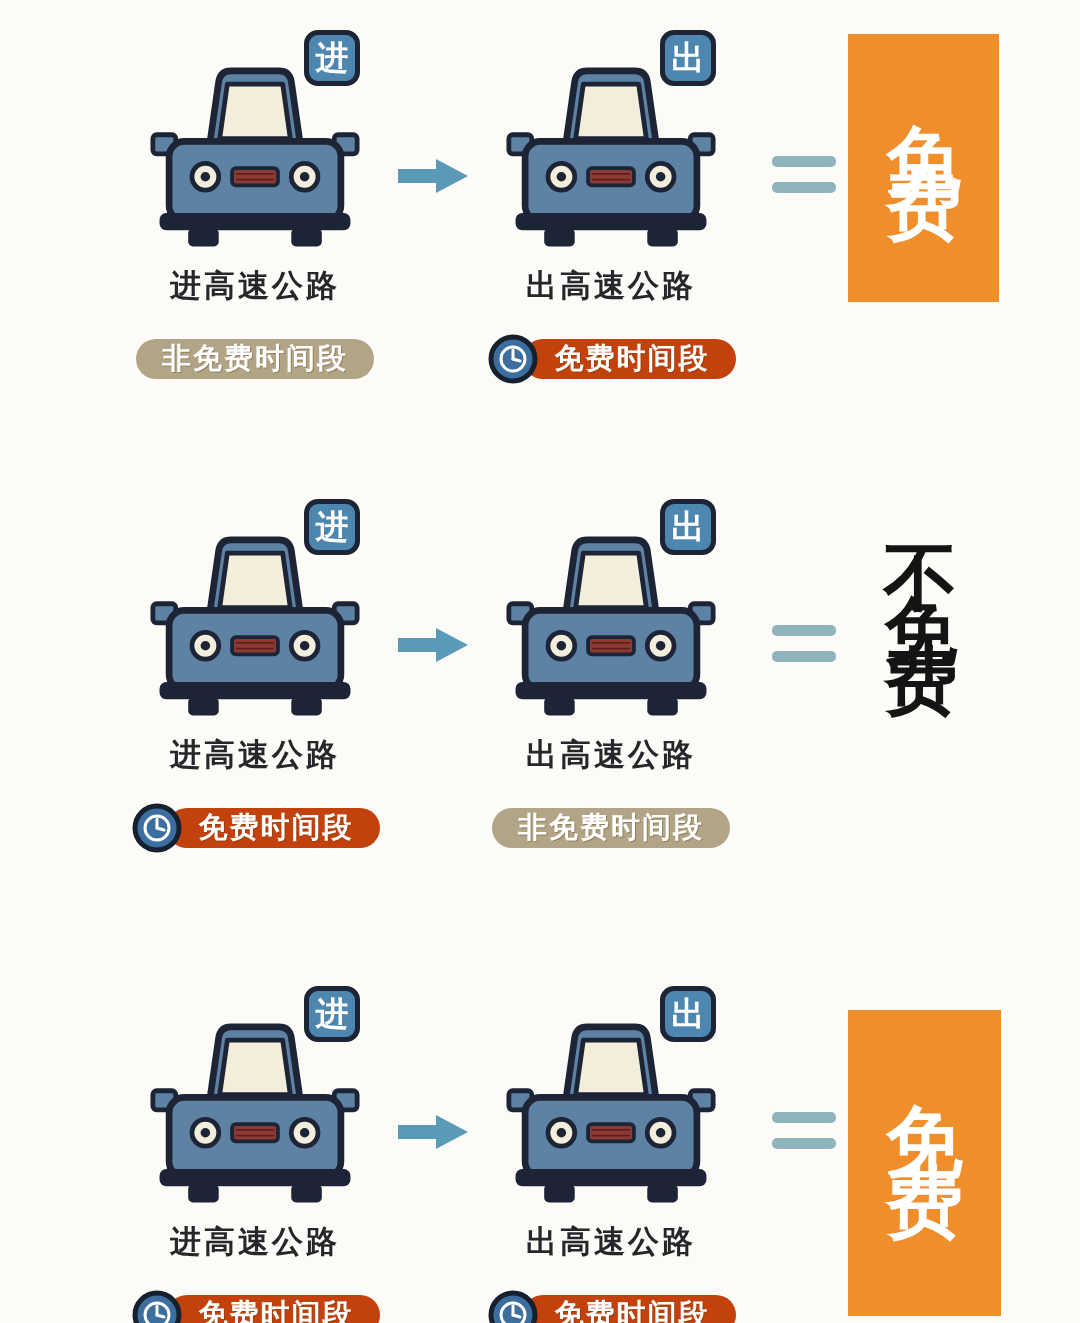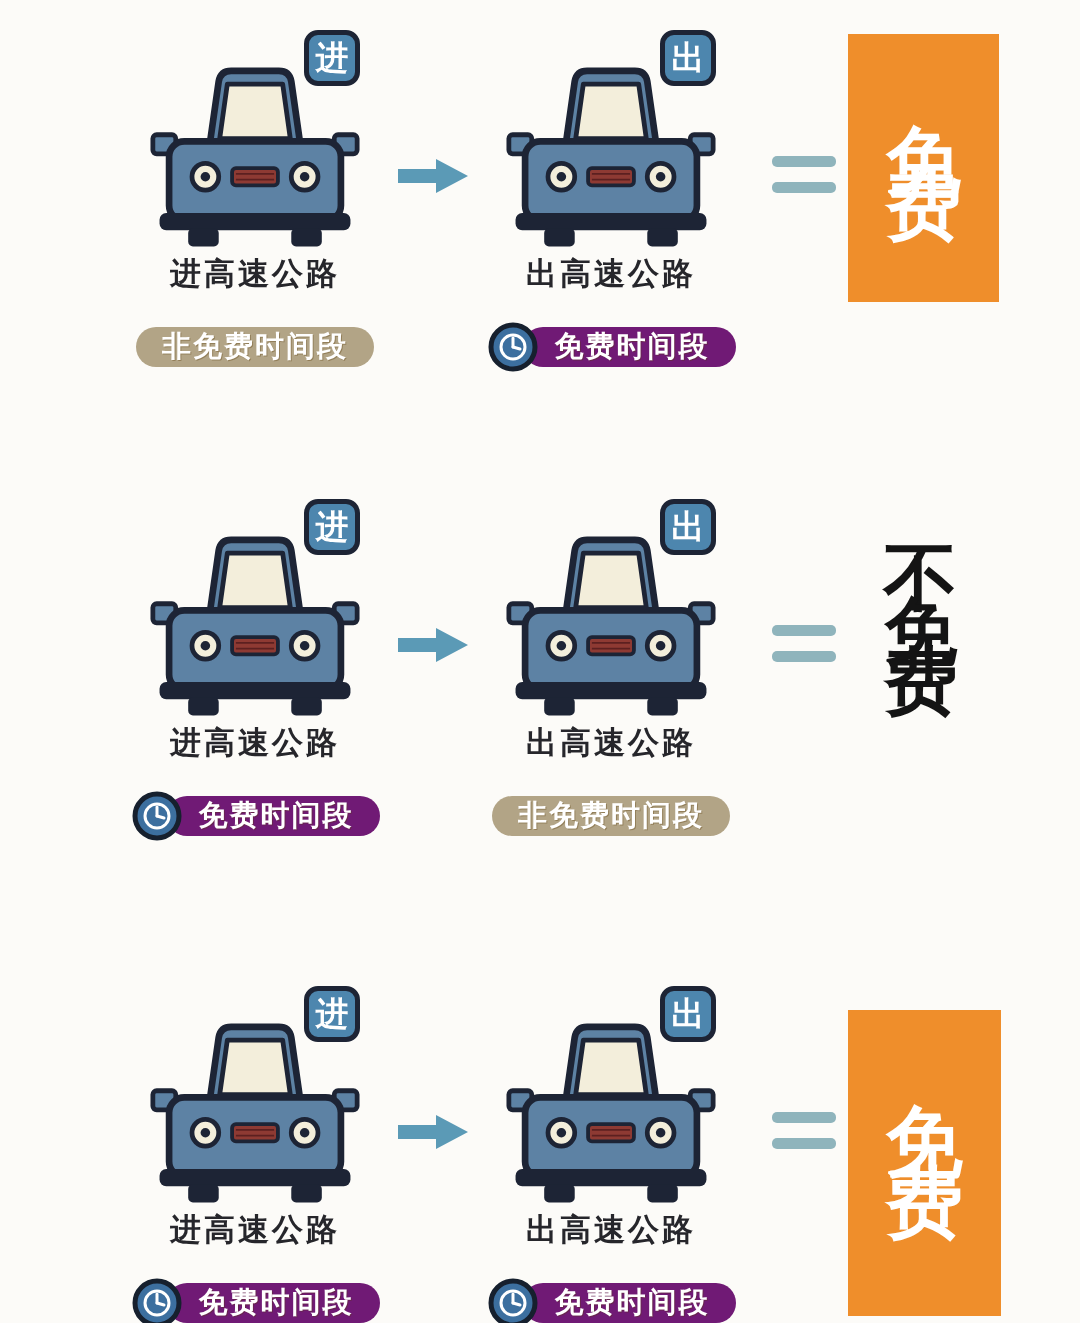--- a/index.html
+++ b/index.html
@@ -25,33 +25,33 @@
   .car-svg { width: 210px; height: 205px; display: block; }
   .badge {
     position: absolute; top: -18px; right: 0;
     width: 56px; height: 56px;
     background: #4d86ae; border: 5px solid #1d2435; border-radius: 14px;
     color: #ffffff; font-size: 33px; font-weight: bold;
     display: flex; align-items: center; justify-content: center;
     box-sizing: border-box;
   }
   .car-label {
-    font-size: 31px; font-weight: bold;
+    margin-top: 12px; font-size: 31px; font-weight: bold;
     color: #26262b; letter-spacing: 3px; white-space: nowrap;
   }
   .tag-row { margin-top: 26px; display: flex; align-items: center; height: 52px; }
   .clock-svg { width: 52px; height: 52px; margin-right: -16px; position: relative; z-index: 2; flex: 0 0 auto; }
   .tag {
     height: 40px; display: flex; align-items: center;
     border-radius: 24px; font-size: 29px; font-weight: bold;
     color: #ffffff; letter-spacing: 2px; white-space: nowrap;
     padding: 0 26px;
     text-shadow: 1px 1px 0 rgba(90, 60, 10, 0.35);
   }
-  .tag.free { background: #701a75; }
+  .tag.free { background: #c2410c; }
   .tag.nonfree { background: #b2a486; }
   .tag.with-clock { padding-left: 32px; }
 
   .arrow-box { flex: 0 0 70px; margin-top: 124px; }
   .arrow-svg { width: 70px; height: 40px; display: block; }
   .equals-box { flex: 0 0 64px; margin-left: 18px; margin-top: 122px; }
   .equals-svg { width: 64px; height: 42px; display: block; }
 
   .result { flex: 0 0 146px; margin-left: 12px; display: flex; justify-content: center; }
   .vert {

